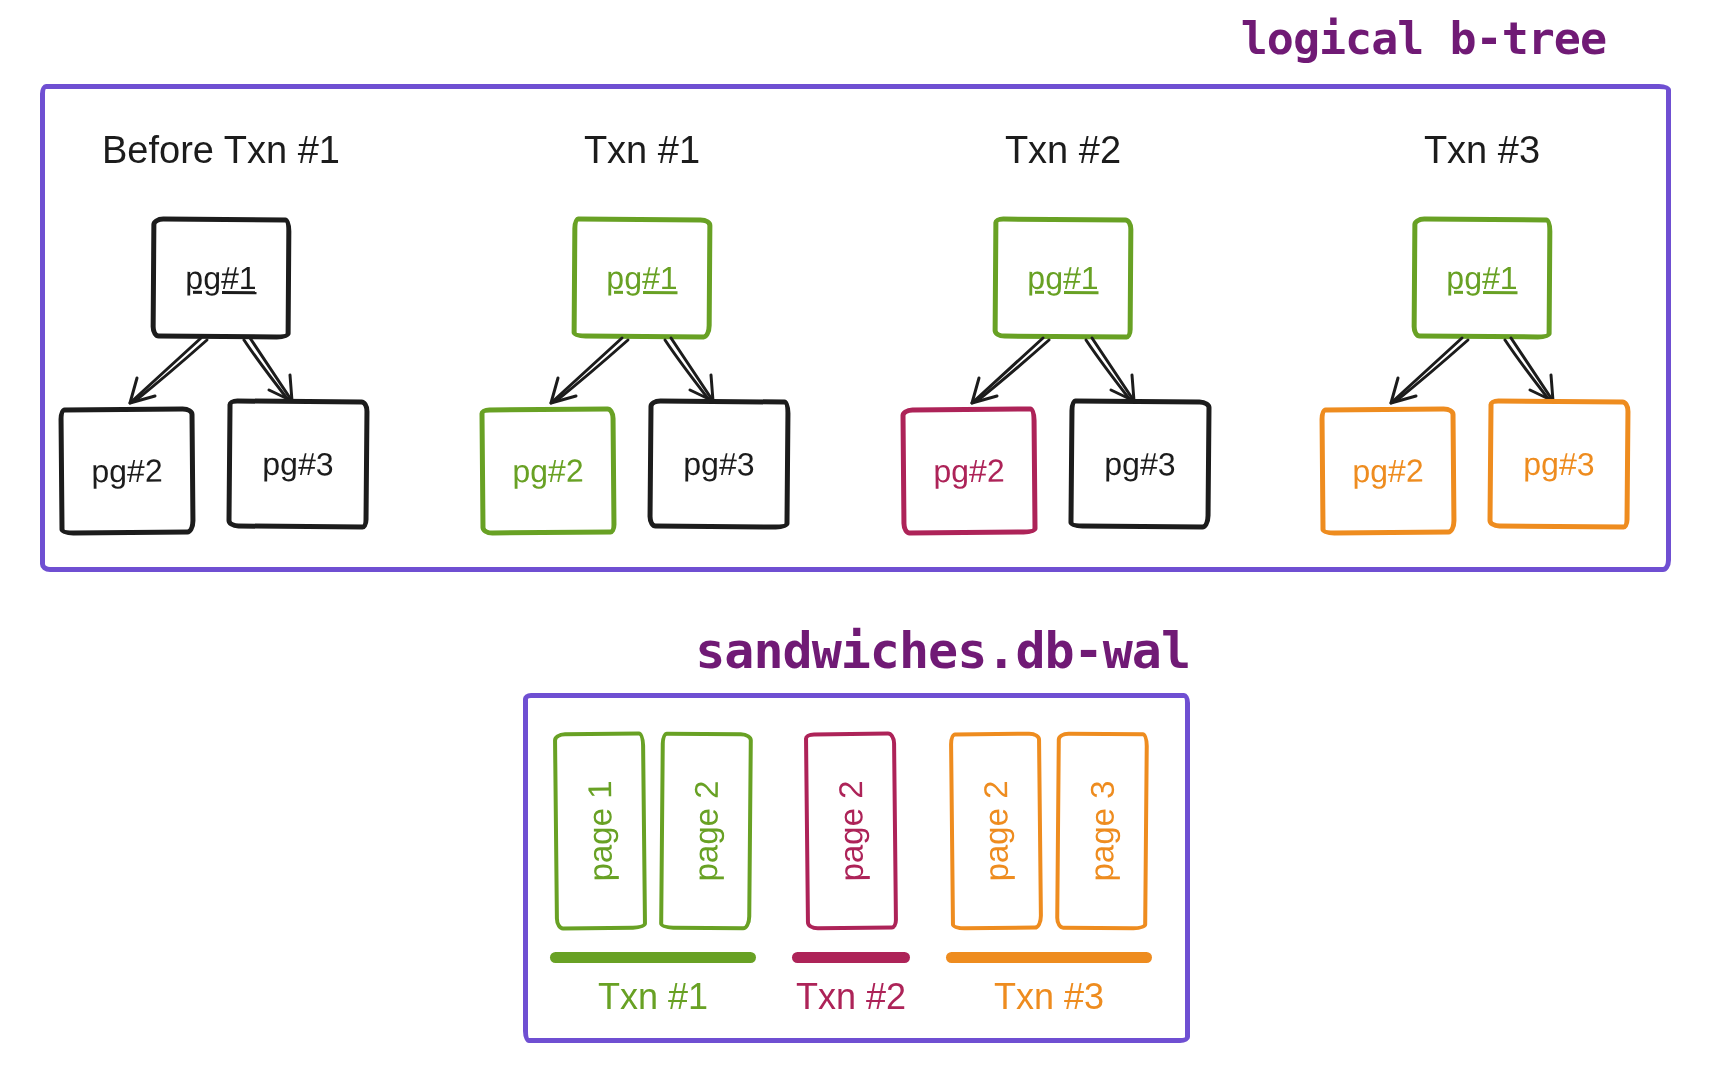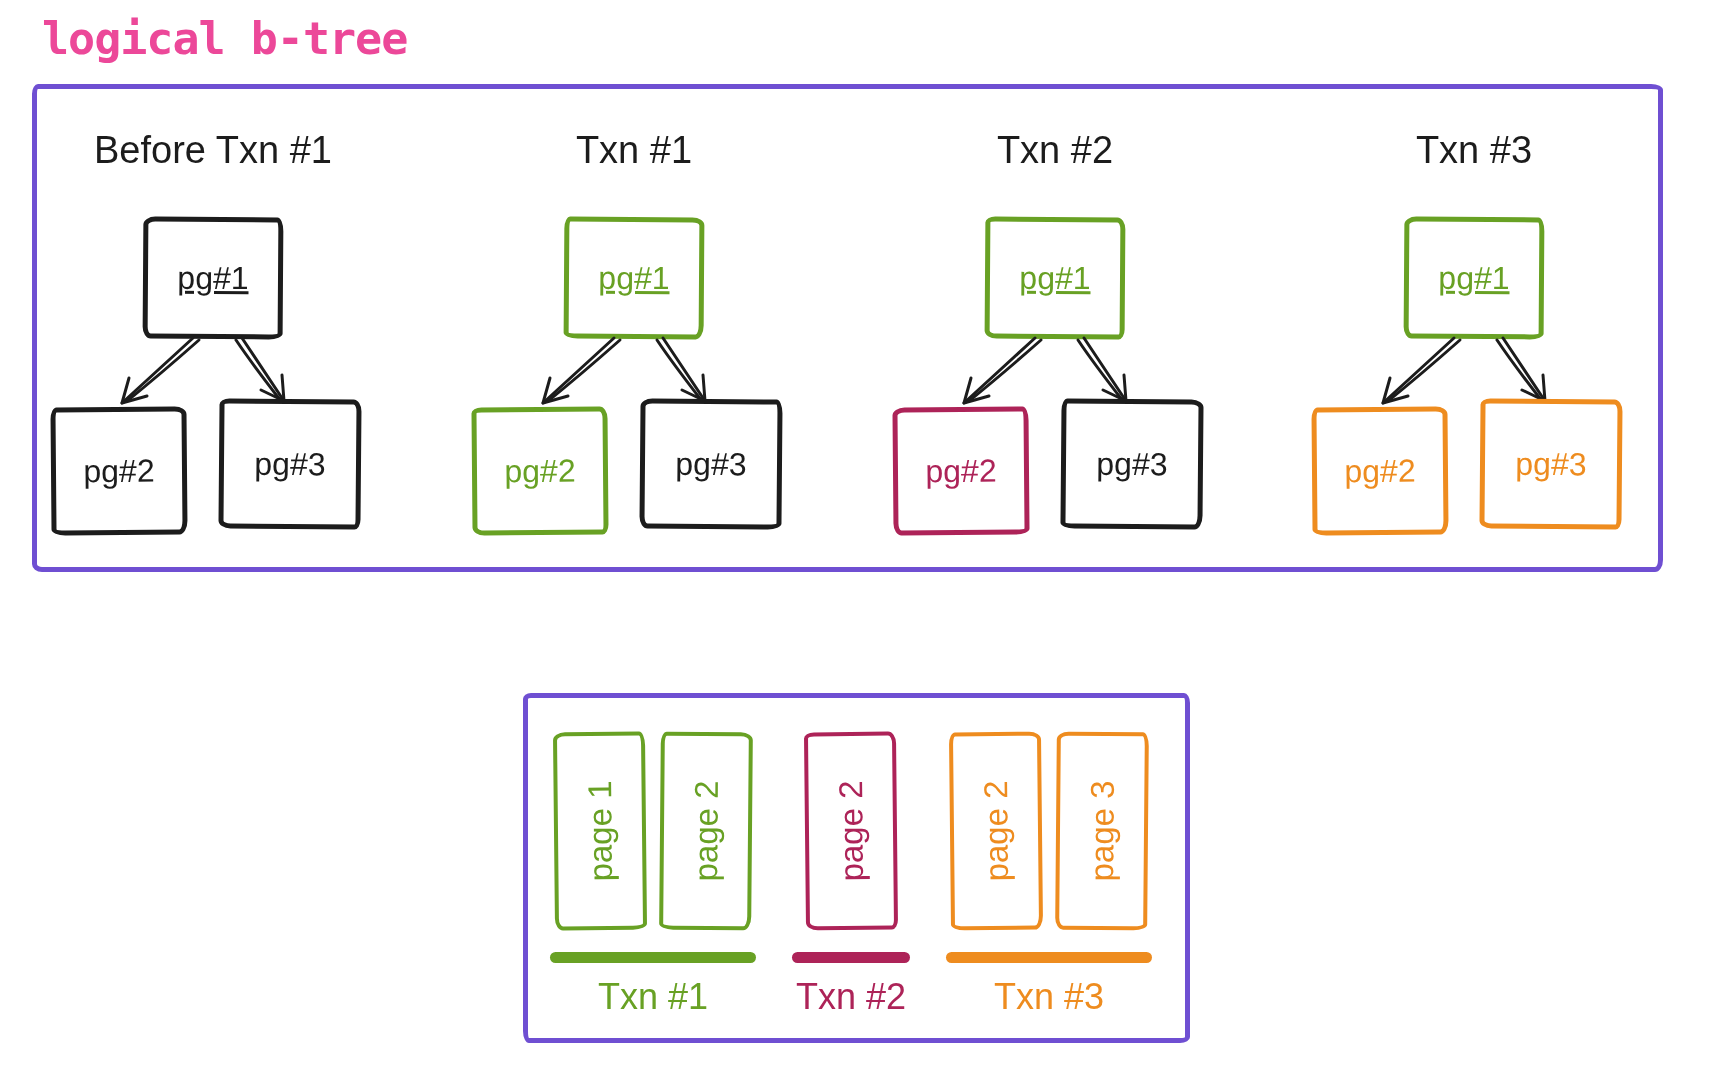--- a/index.html
+++ b/index.html
@@ -1,31 +1,31 @@
 <!DOCTYPE html>
 <html><head>
 <meta charset="utf-8">
 <style>
   html,body{margin:0;padding:0;background:#ffffff;}
   .canvas{
     position:relative;width:1712px;height:1078px;background:#ffffff;overflow:hidden;
     font-family:"Liberation Sans",sans-serif;
   }
   .section-title{
-    position:absolute;text-align:left;
+    position:absolute;text-align:right;
     font-family:"DejaVu Sans Mono","Liberation Mono",monospace;
-    font-weight:700;color:#ec4899;letter-spacing:-1px;white-space:nowrap;
+    font-weight:700;color:#701a75;letter-spacing:-1px;white-space:nowrap;
   }
   .btree-title{left:42px;width:1564px;top:12px;font-size:45px;}
   .wal-title{left:523px;width:667px;top:622px;font-size:50px;}
 
   .frame{
     position:absolute;box-sizing:border-box;border:5px solid #6f4fd2;background:#ffffff;
   }
-  .btree-frame{left:32px;top:84px;width:1631px;height:488px;
+  .btree-frame{left:40px;top:84px;width:1631px;height:488px;
     border-radius:6px 12px 8px 10px / 10px 6px 12px 8px;}
   .wal-frame{left:523px;top:693px;width:667px;height:350px;
     border-radius:8px 6px 10px 6px / 6px 10px 6px 12px;}
 
   
   .tree-group{position:absolute;top:40px;width:336px;height:420px;}
   .tree-heading{
     position:absolute;top:0;left:0;width:100%;text-align:center;
     font-size:38px;color:#1c1c1c;white-space:nowrap;
   }
@@ -154,20 +154,21 @@
       <div class="node node-left sk2" style="border-color: rgb(238, 140, 31); color: rgb(238, 140, 31);">
         <span class="node-label">pg#2</span>
       </div>
       <div class="node node-right sk3" style="border-color: rgb(238, 140, 31); color: rgb(238, 140, 31);">
         <span class="node-label">pg#3</span>
       </div>
     </div>
 
   </div>
 
+  <div class="section-title wal-title">sandwiches.db-wal</div>
 
   <div class="frame wal-frame">
     <div class="wal-groups-row">
 
       <div class="wal-group">
         <div class="wal-pages">
           <div class="wal-page sk1" style="border-color: rgb(104, 161, 36); color: rgb(104, 161, 36);">
             <span class="wal-page-label">page 1</span>
           </div>
           <div class="wal-page sk2" style="border-color: rgb(104, 161, 36); color: rgb(104, 161, 36);">

